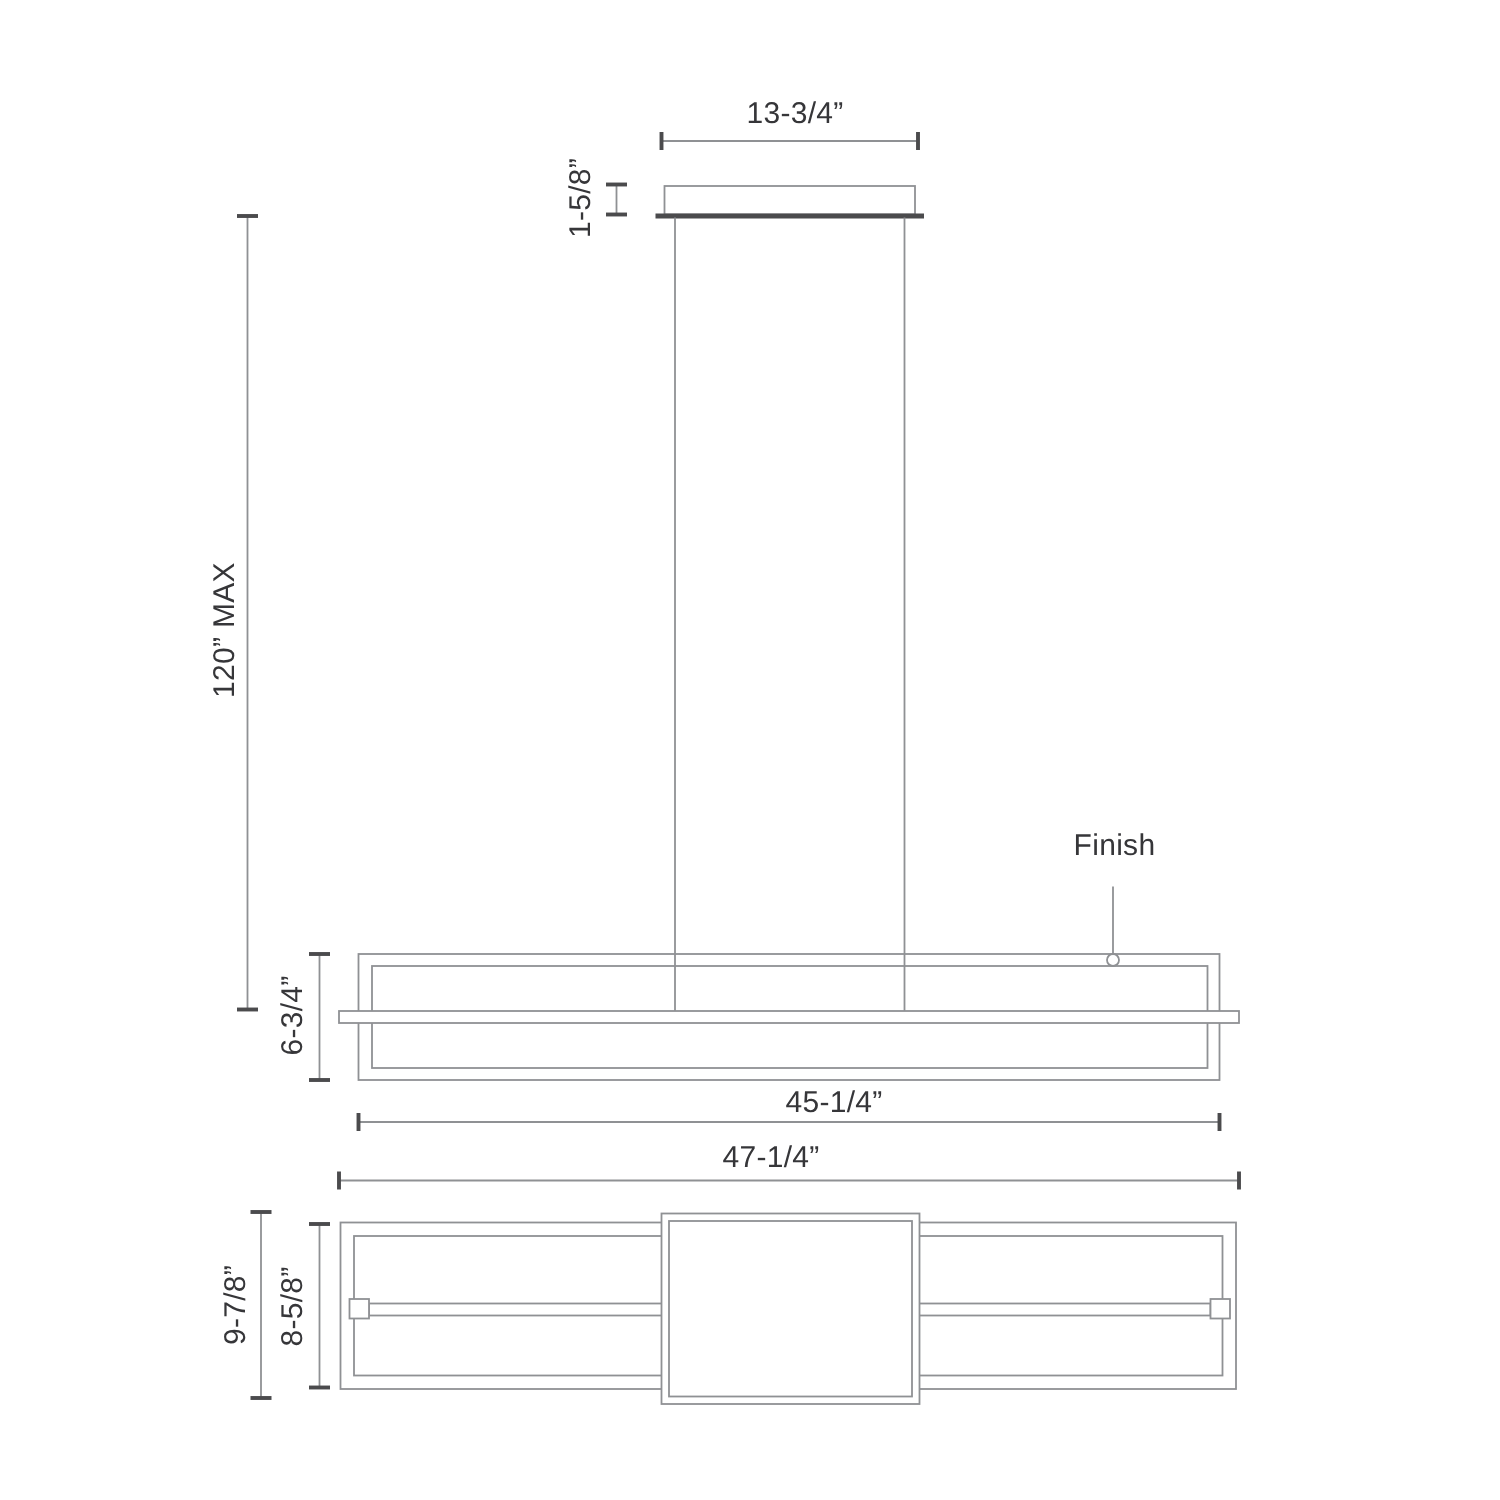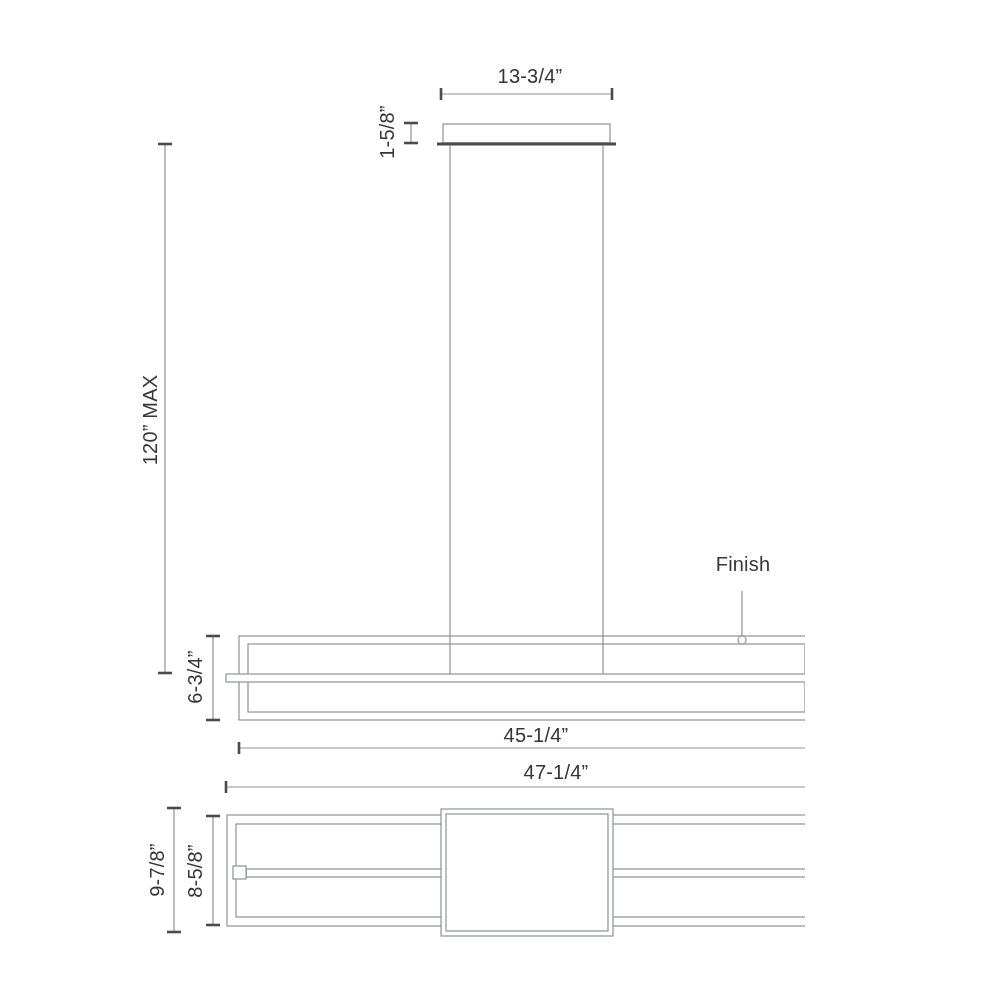--- a/index.html
+++ b/index.html
@@ -8,20 +8,21 @@
     --text:#363639;
     --bg:#ffffff;
   }
   html,body{margin:0;padding:0;background:var(--bg);}
   #stage{
     position:relative;
     width:805px;height:1000px;
     background:var(--bg);
     font-family:"Liberation Sans", sans-serif;
     overflow:hidden;
+    padding-left:48px;
   }
   #linework{position:absolute;left:0;top:0;}
   .label{
     position:absolute;
     transform:translate(-50%,-50%);
     font-size:20px;
     letter-spacing:0.2px;
     color:var(--text);
     white-space:nowrap;
     line-height:1;
@@ -124,21 +125,21 @@
   <div class="label" style="left:530px;top:76px">13-3/4”</div>
 
   <div class="label rot" style="left:387px;top:132px">1-5/8”</div>
 
   <div class="label rot" style="left:150px;top:420px">120” MAX</div>
 
   <div class="label rot" style="left:195px;top:677px">6-3/4”</div>
 
   <div class="label" style="left:743px;top:564px">Finish</div>
 
-  <div class="label" style="left:536px;top:735px">45-1/4”</div>
+  <div class="label" style="left:556px;top:735px">45-1/4”</div>
 
-  <div class="label" style="left:556px;top:772px">47-1/4”</div>
+  <div class="label" style="left:514px;top:772px">47-1/4”</div>
 
   <div class="label rot" style="left:157px;top:870px">9-7/8”</div>
 
   <div class="label rot" style="left:195px;top:871px">8-5/8”</div>
 
 </div>
 
 </body></html>

